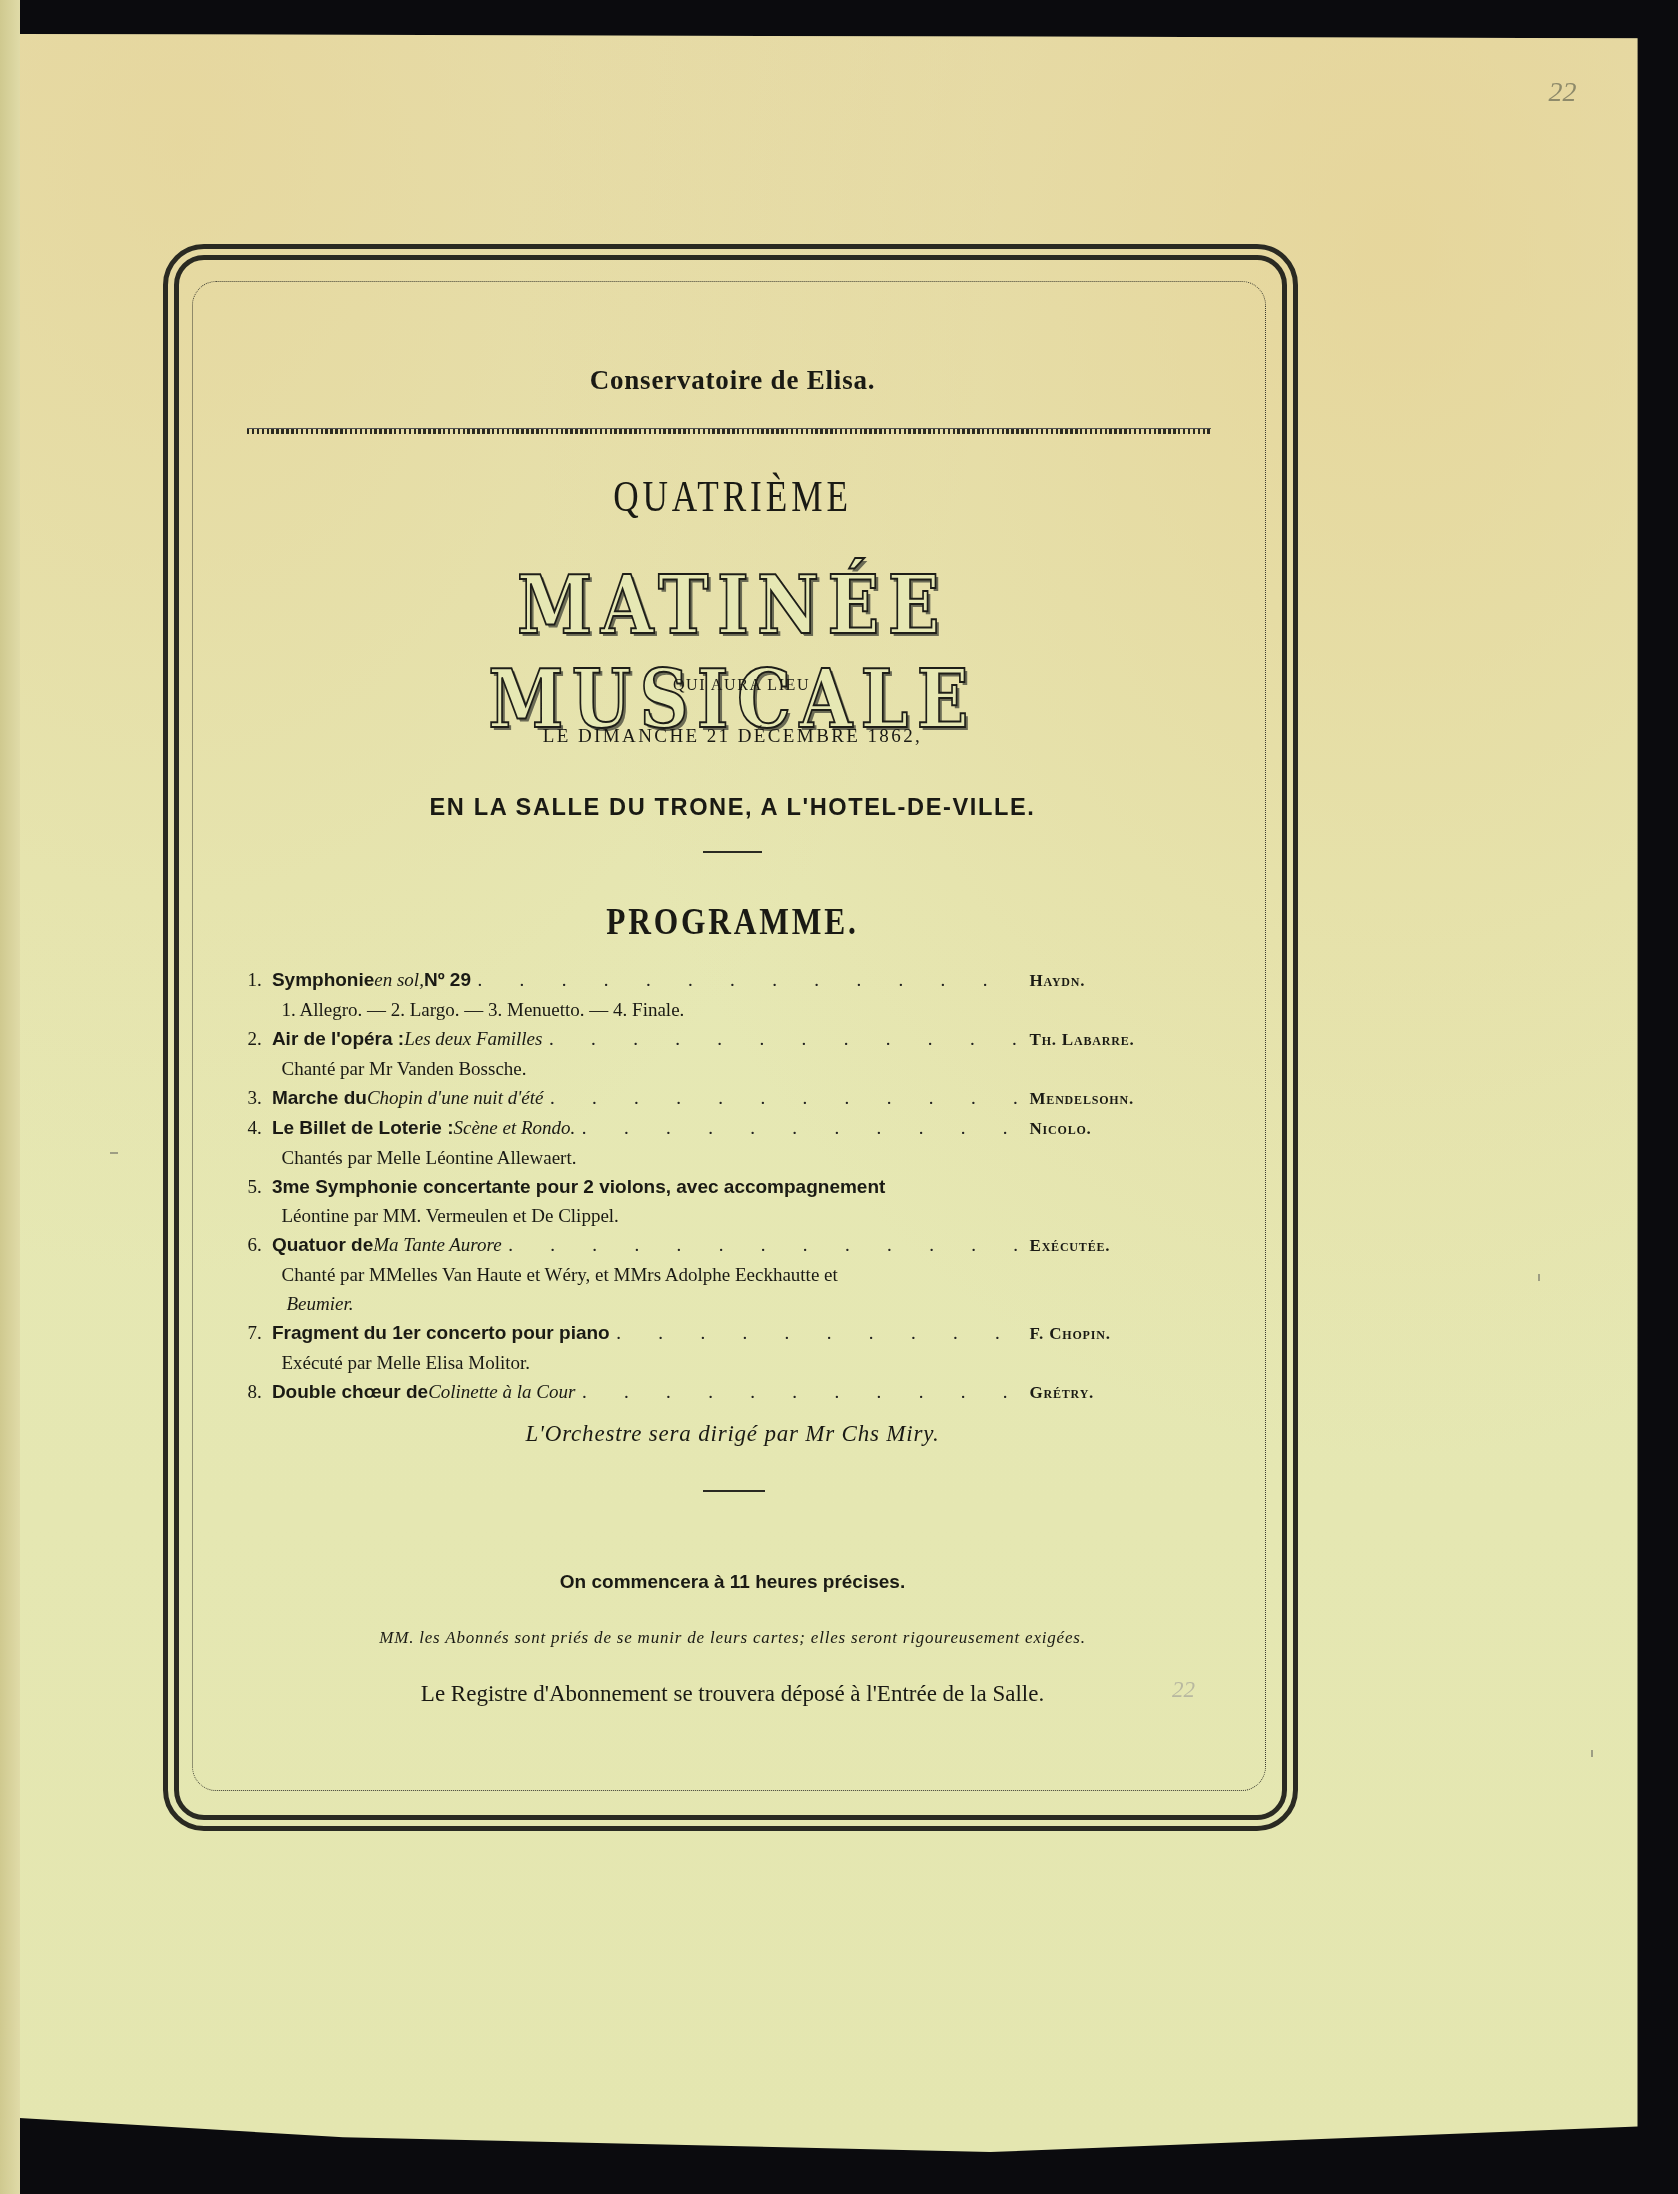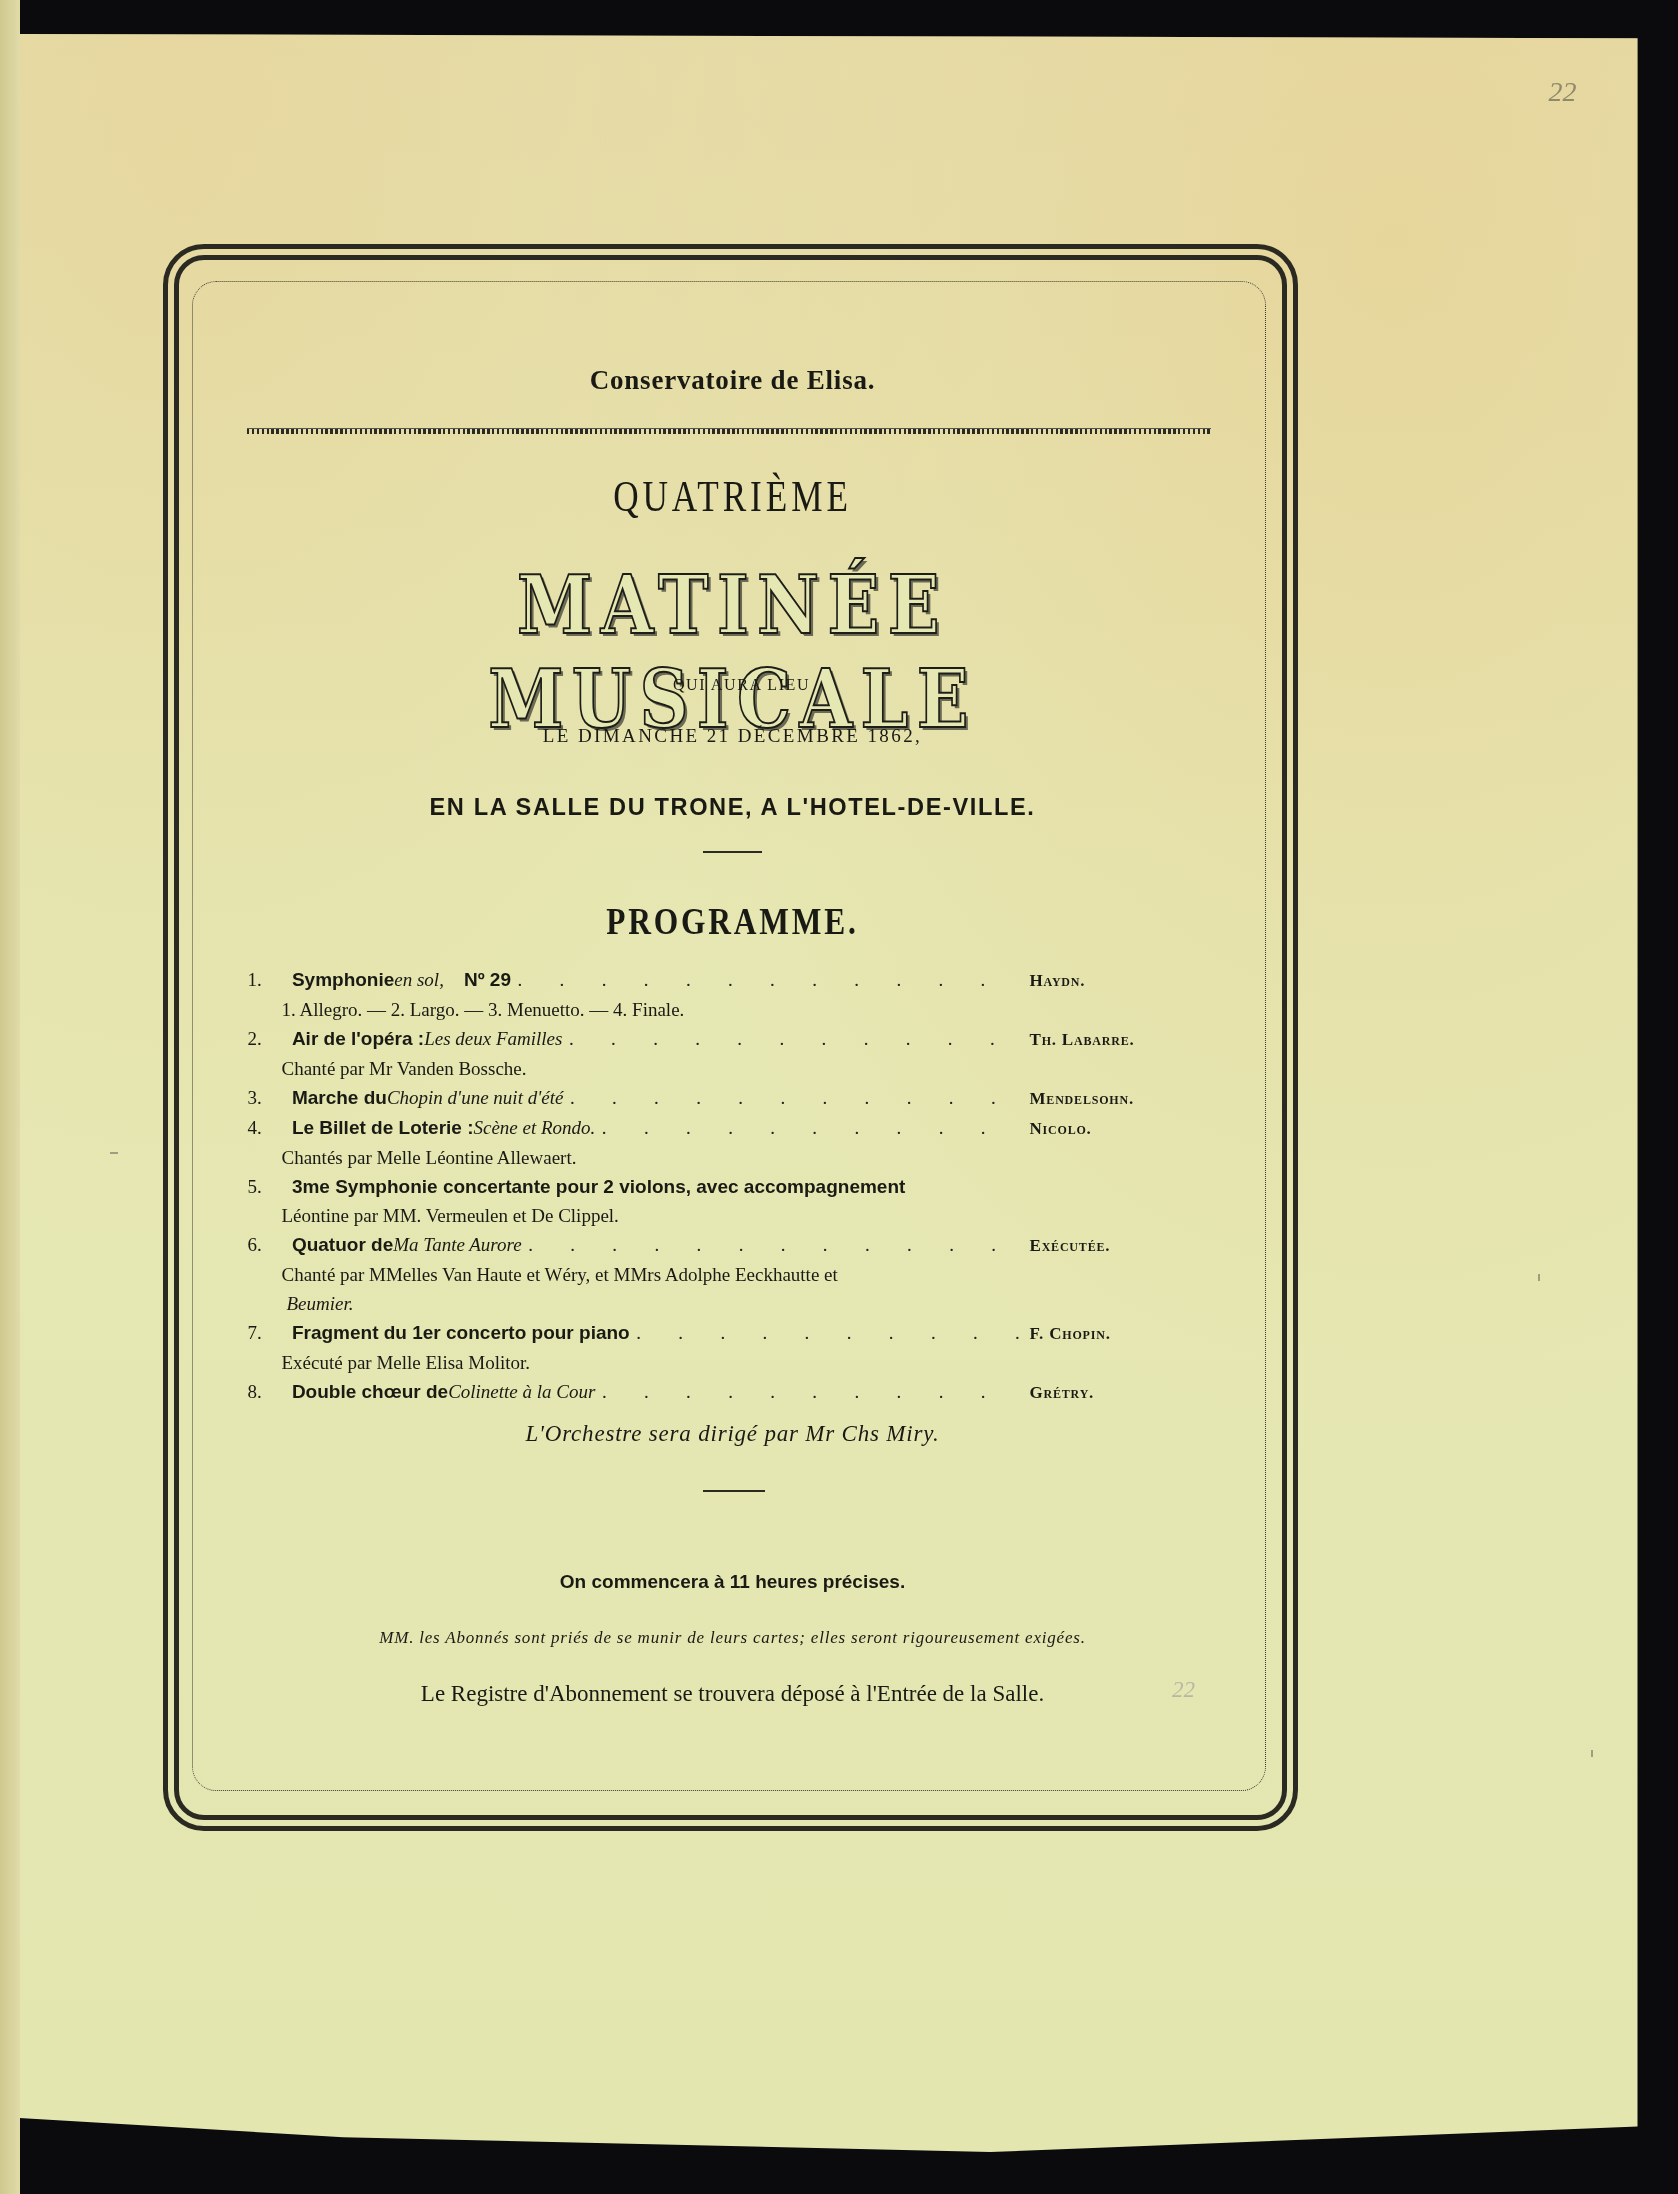--- a/index.html
+++ b/index.html
@@ -90,21 +90,21 @@
   }
   .prog-list {
     position:absolute; top:696px; left:19.5px; width:912px;
     font-size:19px; line-height:29px;
   }
   .item { position:relative; }
   .item-line {
     display:flex; align-items:baseline; white-space:nowrap;
   }
   .num { width:24.4px; flex:none; }
-  .title-b { font-weight:bold; font-family:"Liberation Sans Narrow","Liberation Sans", sans-serif;margin-left:20px; }
+  .title-b { font-weight:bold; font-family:"Liberation Sans Narrow","Liberation Sans", sans-serif; }
   .it { font-style:italic; }
   .leader {
     flex:1; overflow:hidden; margin:0 6.5px; letter-spacing:16.3px; color:#222;
   }
   .leader::before { content:". . . . . . . . . . . . . . . . . . . . . . . . . . . . . . . . . . . . . . . . . . ."; }
   .composer {
     flex:none; width:130px; font-variant:small-caps; font-weight:bold; font-size:17px; letter-spacing:0.8px;
   }
   .sub { padding-left:34px; }
   .sub2 { padding-left:37px; }

